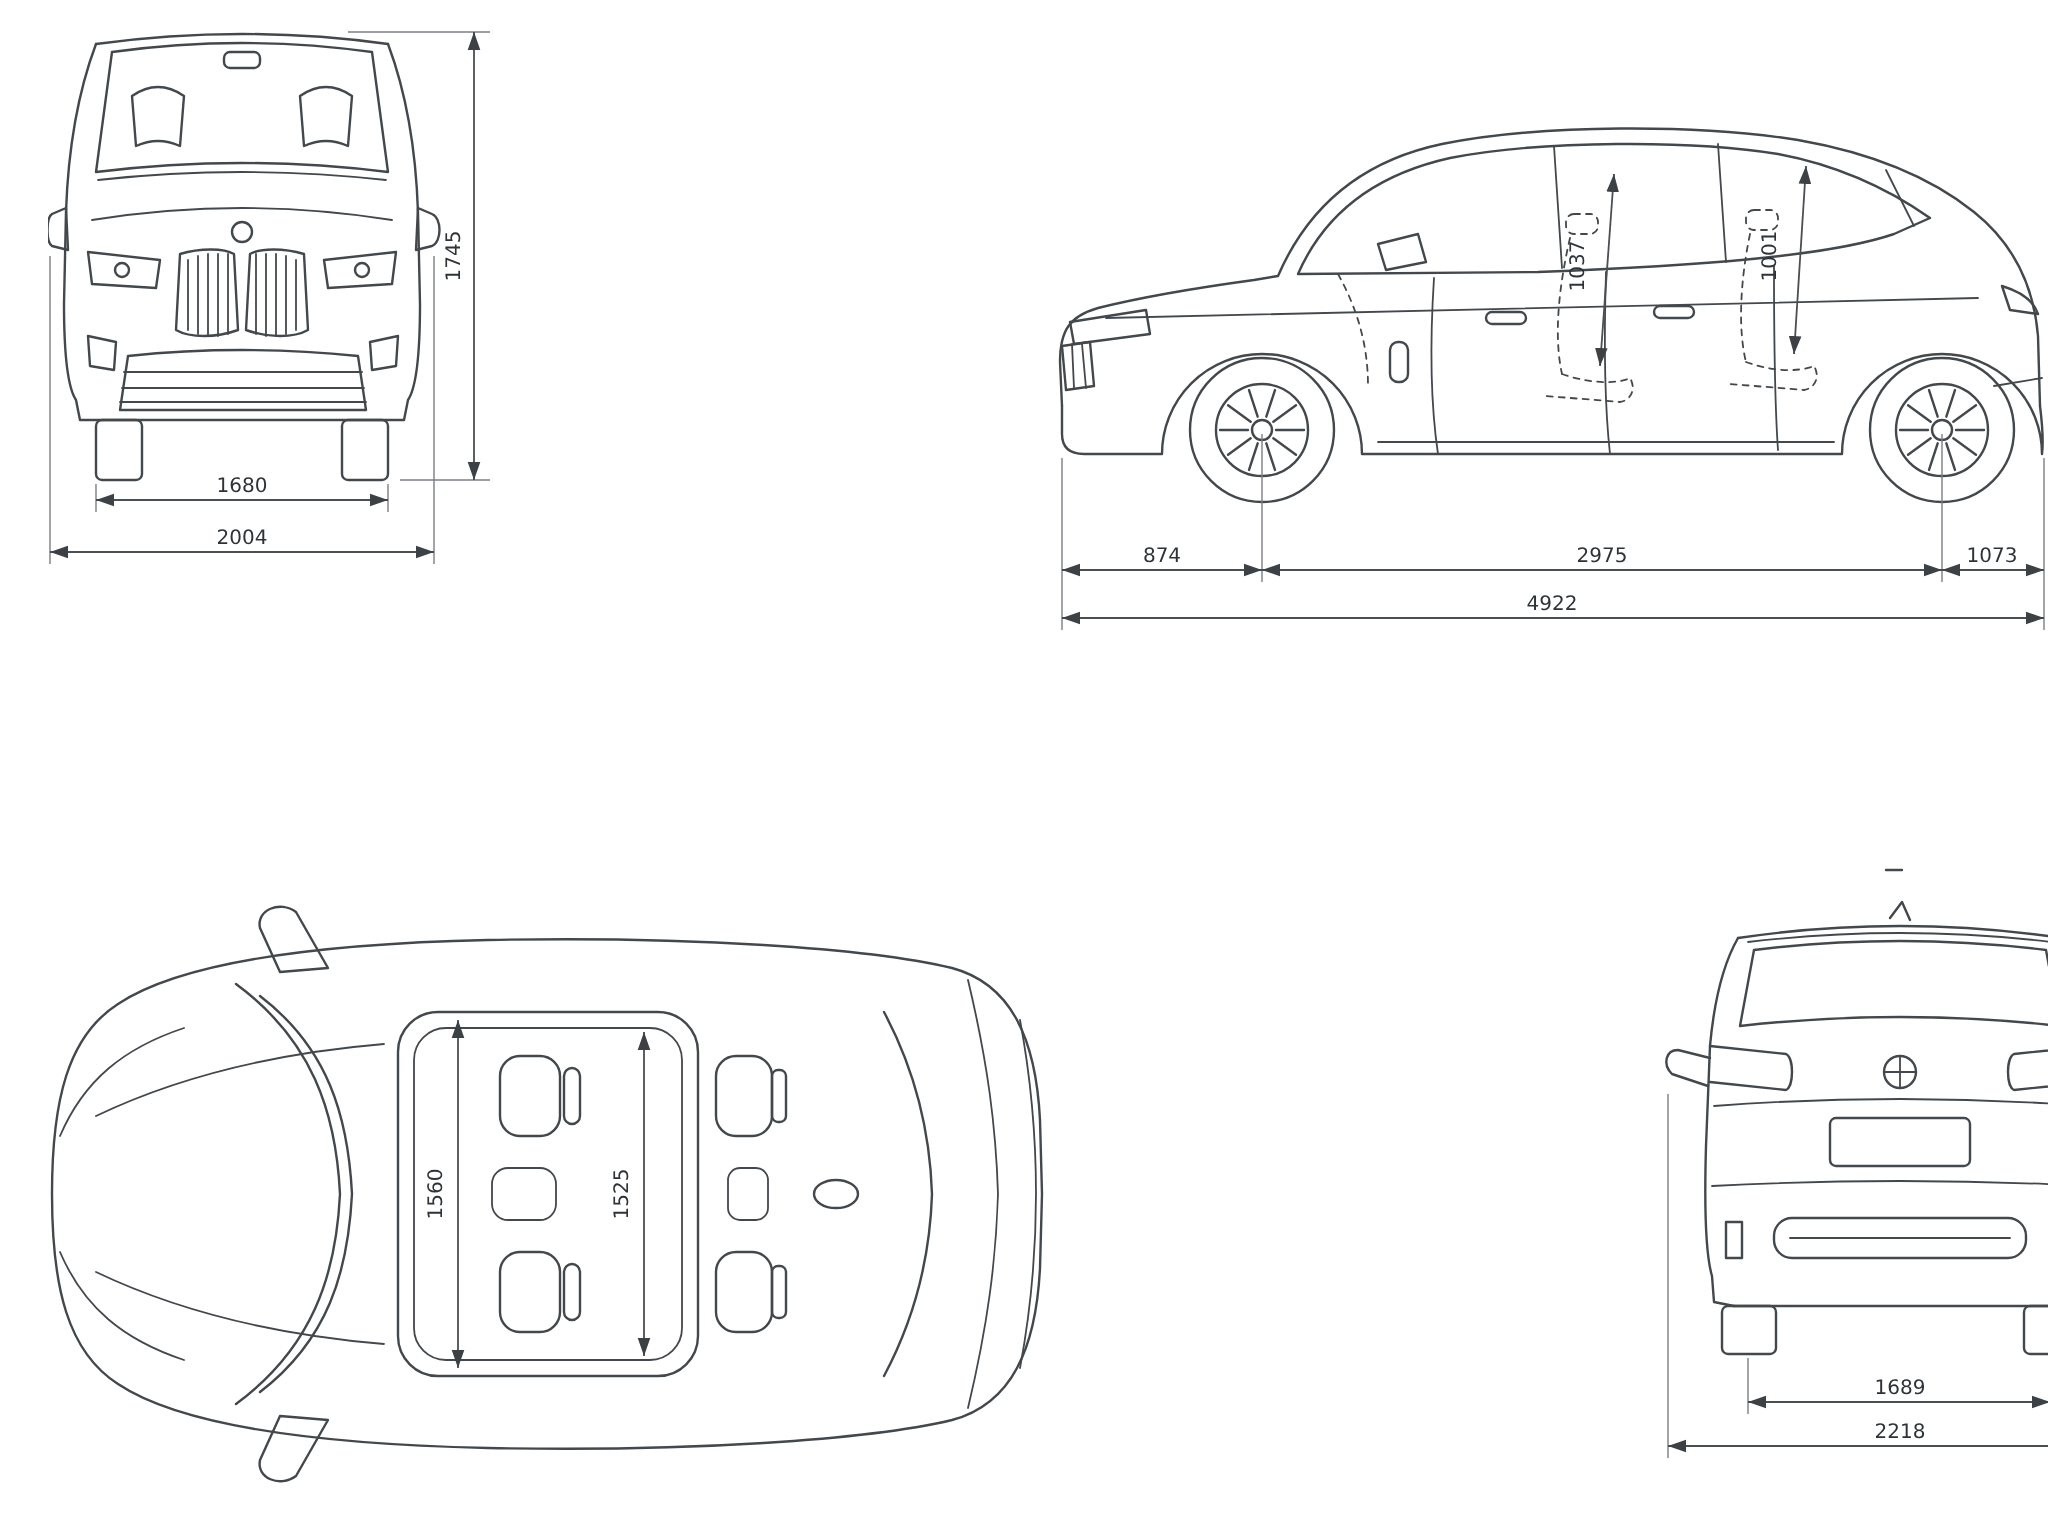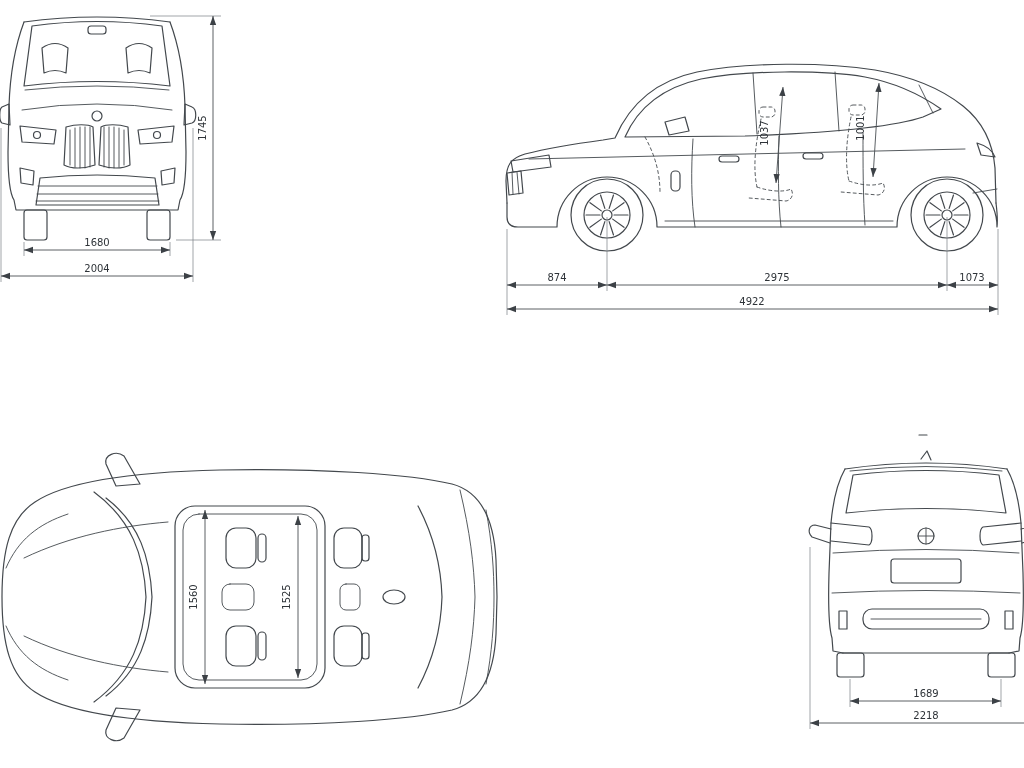--- a/index.html
+++ b/index.html
@@ -1,18 +1,18 @@
 <!DOCTYPE html>
 <html><head>
 <meta charset="utf-8">
 <style>
   * { margin:0; padding:0; box-sizing:border-box; }
   html,body { width:1024px; height:768px; background:#ffffff; overflow:hidden;
               font-family:"DejaVu Sans", sans-serif; position:relative; }
-  .view { position:absolute; }
+  .view { position:absolute;margin-left:24px; }
   svg { display:block; }
   .art   { stroke:#43484d; fill:none; stroke-width:1.2; stroke-linejoin:round; stroke-linecap:round; }
   .thin  { stroke-width:0.9; }
   .dashed{ stroke-dasharray:3,3; stroke-width:0.9; }
   .dim   { stroke:#4a4f54; stroke-width:0.9; fill:none; }
   .ext   { stroke:#7a7f84; stroke-width:0.7; fill:none; }
   text.dlabel { font-size:10px; fill:#2e3338; font-family:"DejaVu Sans", sans-serif; }
 </style>
 </head>
 <body>

